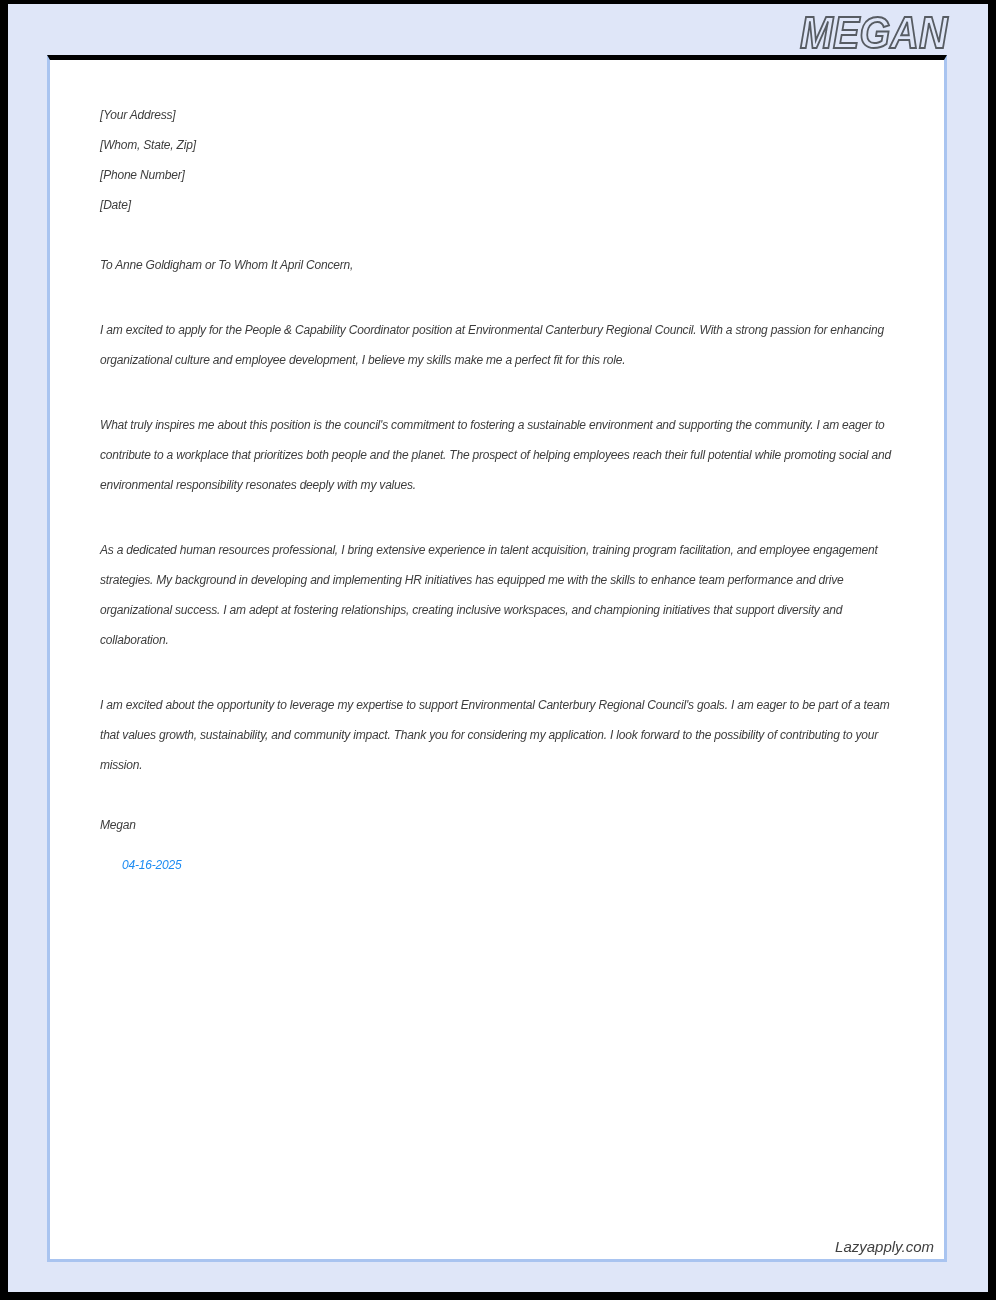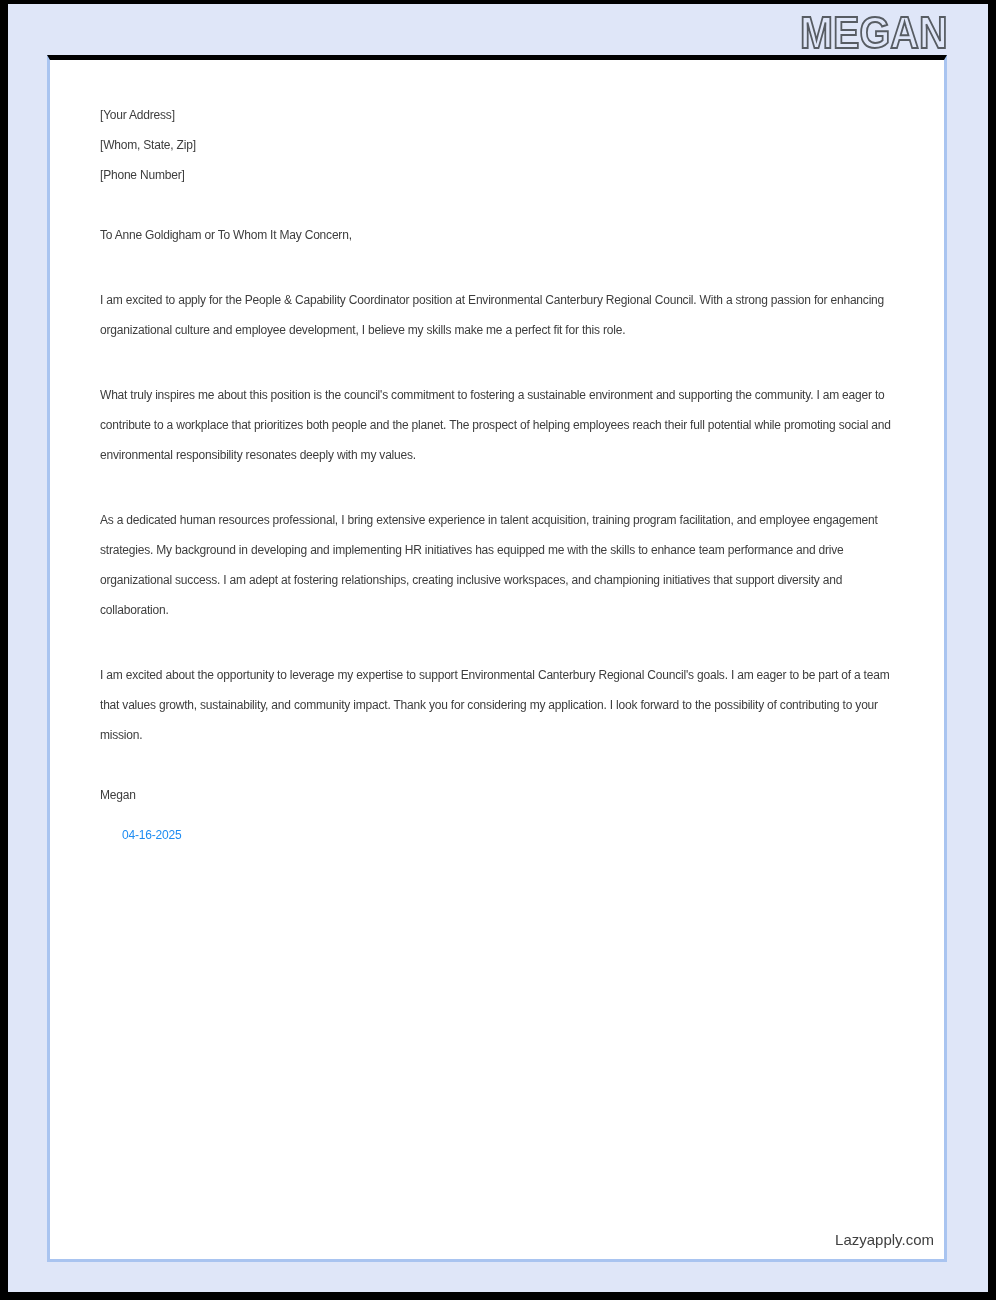--- a/index.html
+++ b/index.html
@@ -9,20 +9,21 @@
     background: #ffffff;
   }
   .page {
     position: relative;
     width: 996px;
     height: 1300px;
     background: #dfe6f8;
     border: 8px solid #000000;
     border-top-width: 4px;
     overflow: hidden;
+    font-style: italic;
   }
   .brand {
     position: absolute;
     top: 6px;
     right: 41px;
     height: 46px;
     line-height: 46px;
     font-size: 45px;
     font-weight: 600;
     letter-spacing: 0px;
@@ -57,43 +58,44 @@
   .para { margin-top: 35px; }
   .closing-block { margin-top: 30px; }
   .date-line {
     margin-top: 10px;
     color: #1d8cf2;
     margin-left: 22px;
   }
   .watermark {
     position: absolute;
     right: 10px;
-    bottom: 9px;
+    bottom: 2px;
     font-size: 15px;
     line-height: 20px;
     color: #3f3f3f;
   }
 </style>
 </head>
 <body>
 
 <div class="page">
 
   <div class="brand">MEGAN</div>
 
   <div class="doc">
     <div class="content">
 
       <div class="address-block">
         <div class="address-line">[Your Address]</div>
         <div class="address-line">[Whom, State, Zip]</div>
         <div class="address-line">[Phone Number]</div>
+        <div class="address-line">[Date]</div>
       </div>
 
-      <div class="salutation">To Anne Goldigham or To Whom It May Concern,</div>
+      <div class="salutation">To Anne Goldigham or To Whom It April Concern,</div>
 
       <p class="para">I am excited to apply for the People &amp; Capability Coordinator position at Environmental Canterbury Regional Council. With a strong passion for enhancing organizational culture and employee development, I believe my skills make me a perfect fit for this role.</p>
 
       <p class="para">What truly inspires me about this position is the council's commitment to fostering a sustainable environment and supporting the community. I am eager to contribute to a workplace that prioritizes both people and the planet. The prospect of helping employees reach their full potential while promoting social and environmental responsibility resonates deeply with my values.</p>
 
       <p class="para">As a dedicated human resources professional, I bring extensive experience in talent acquisition, training program facilitation, and employee engagement strategies. My background in developing and implementing HR initiatives has equipped me with the skills to enhance team performance and drive organizational success. I am adept at fostering relationships, creating inclusive workspaces, and championing initiatives that support diversity and collaboration.</p>
 
       <p class="para">I am excited about the opportunity to leverage my expertise to support Environmental Canterbury Regional Council's goals. I am eager to be part of a team that values growth, sustainability, and community impact. Thank you for considering my application. I look forward to the possibility of contributing to your mission.</p>
 
       <div class="closing-block">

